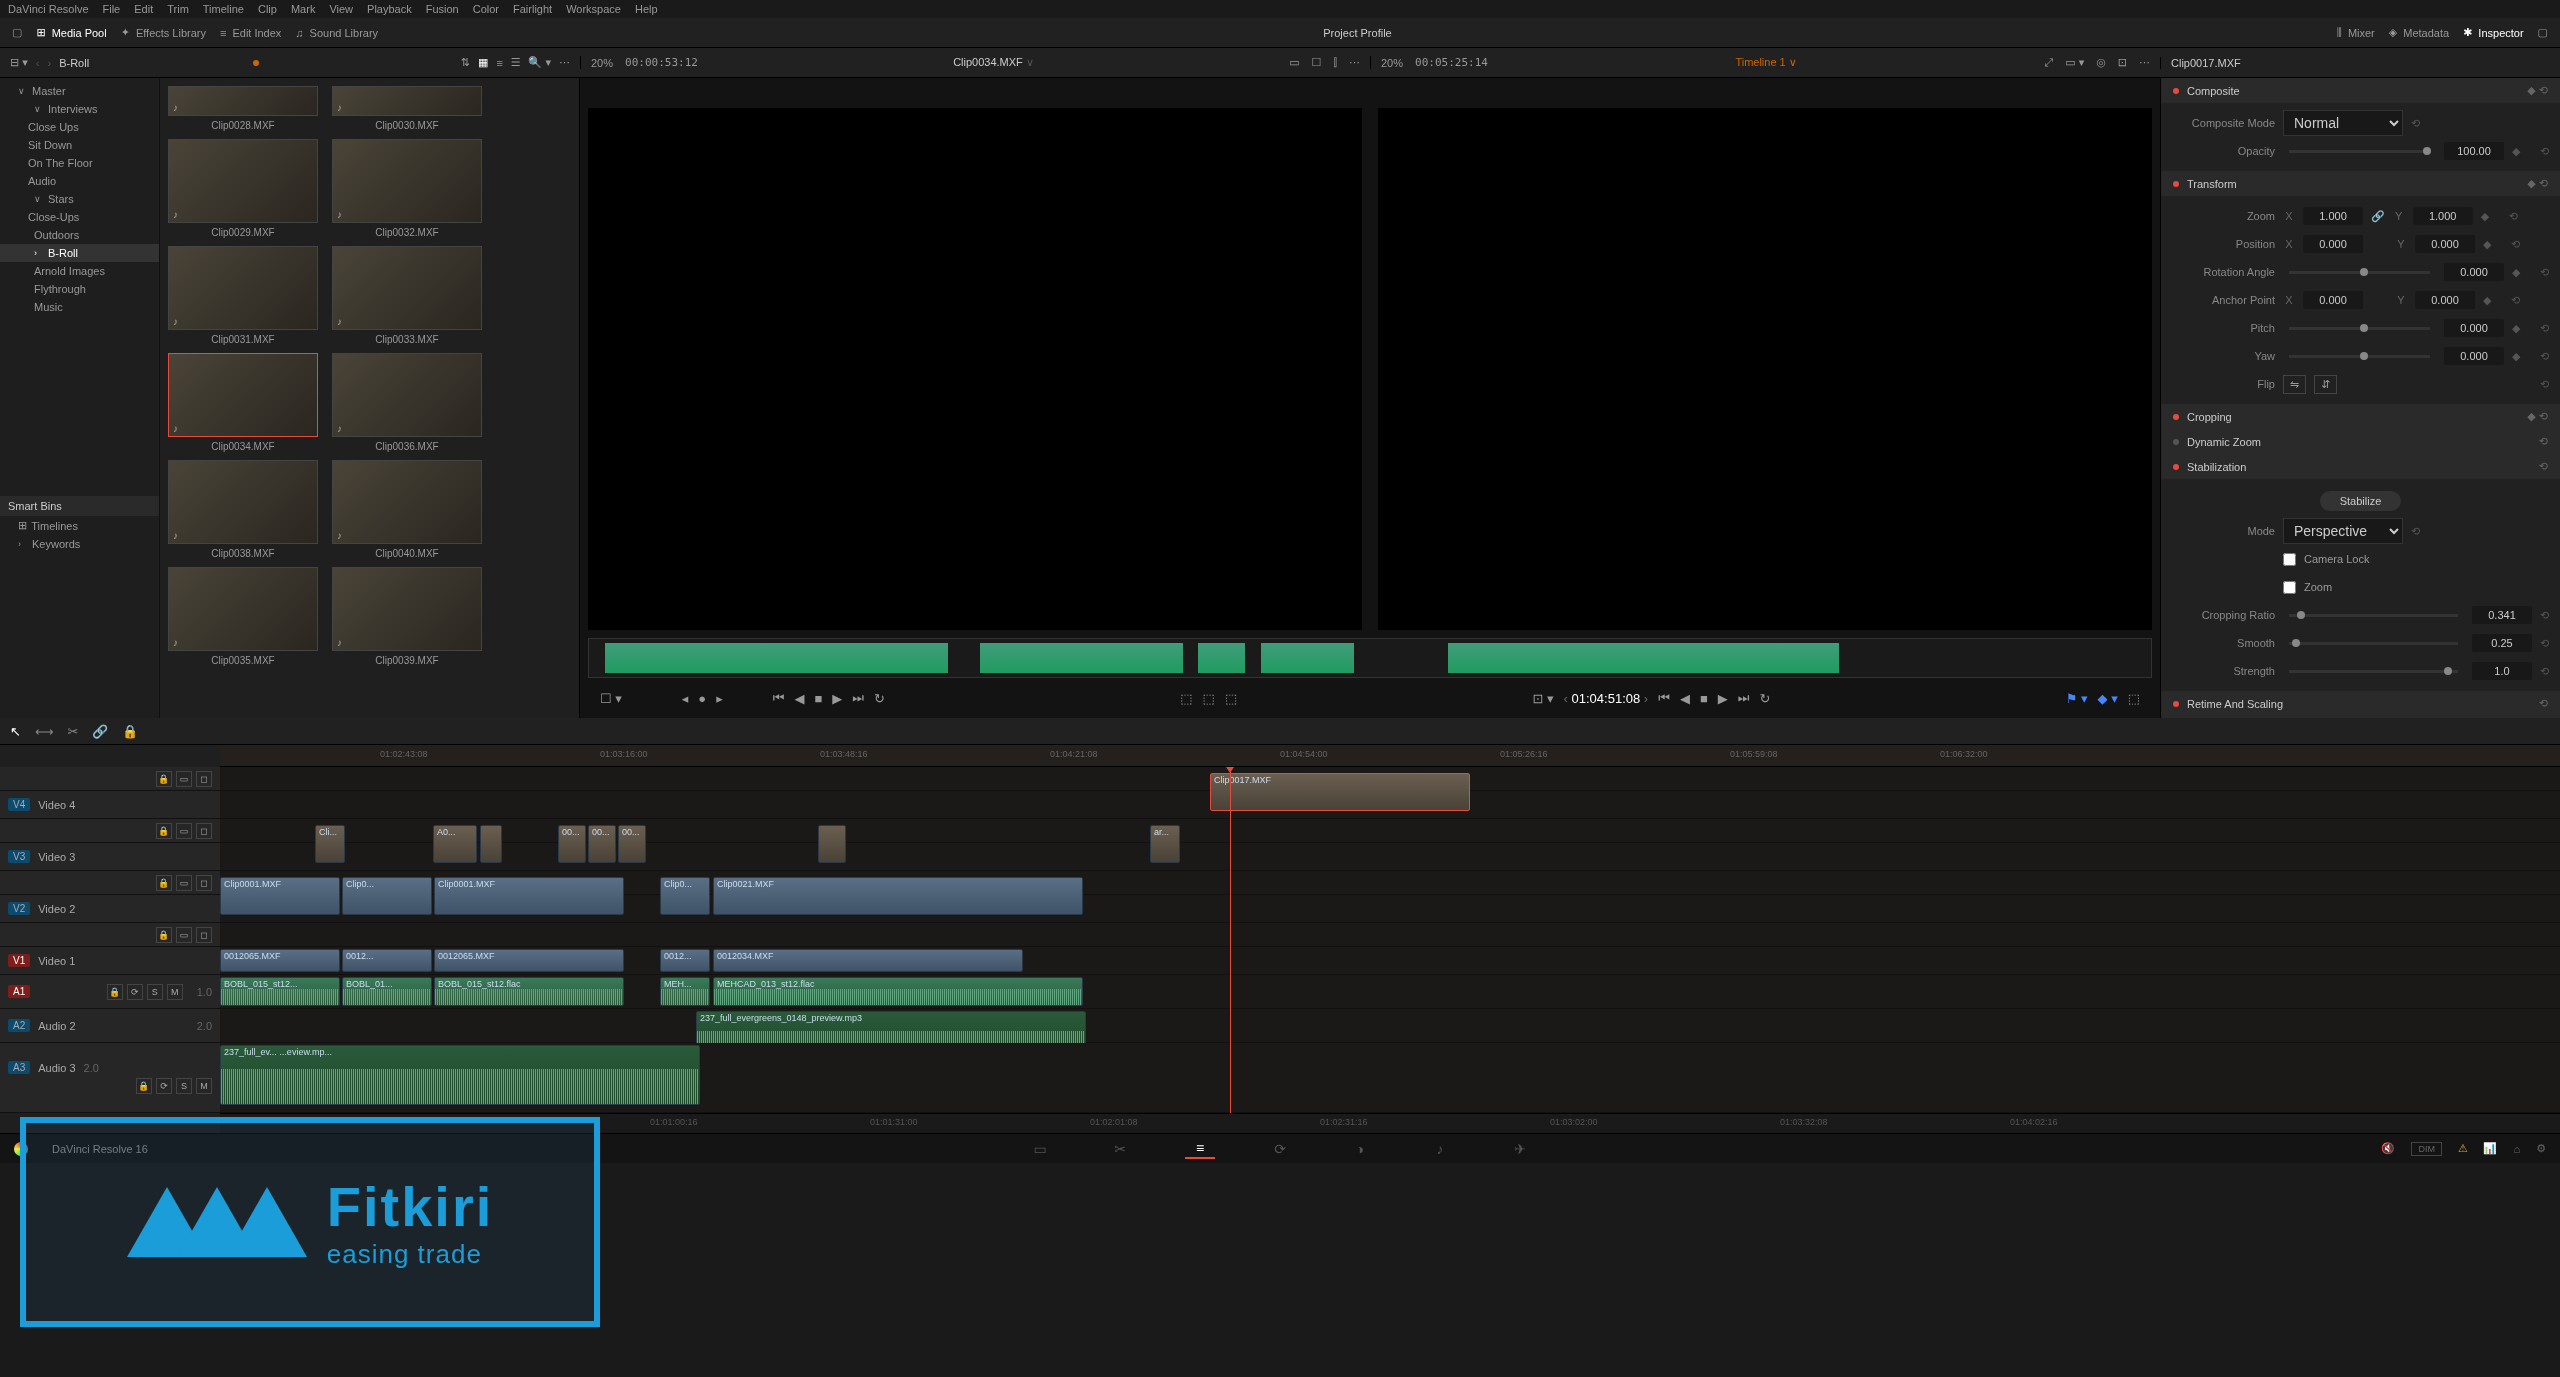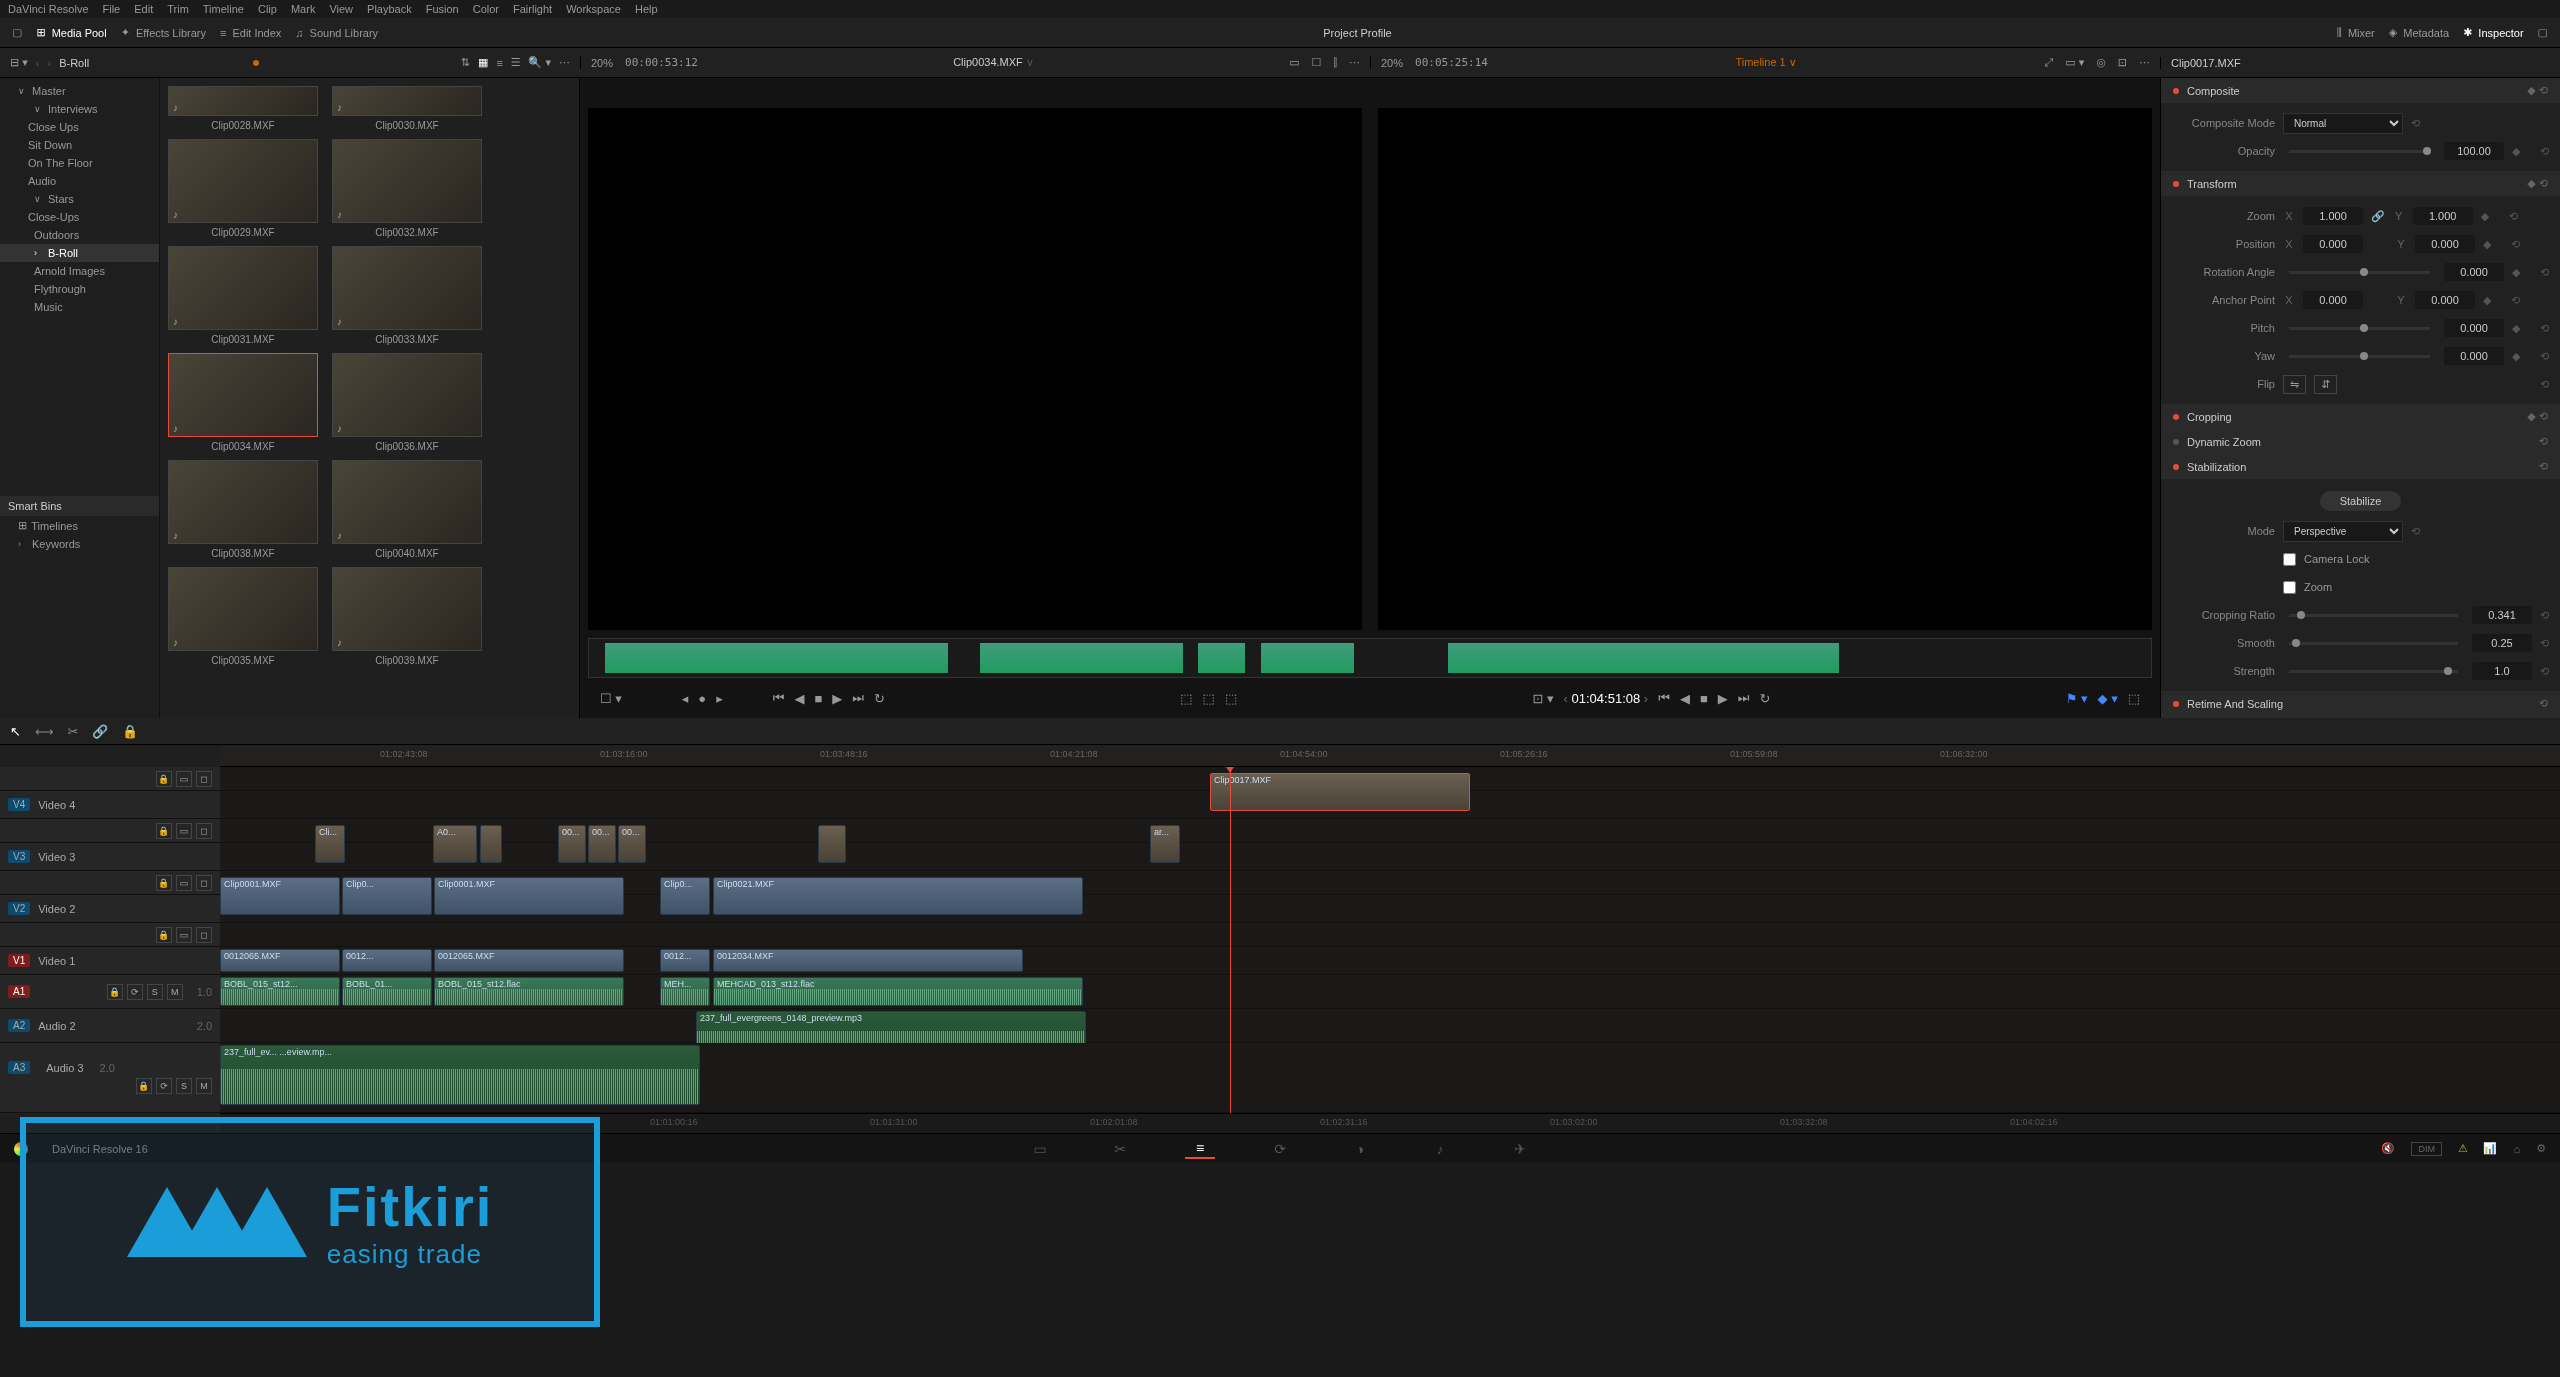--- a/index.html
+++ b/index.html
@@ -49,21 +49,21 @@
 .insp-hdr { padding: 6px 12px; background: #2a2a2a; color: #ccc; cursor:pointer; display:flex; align-items:center; gap:8px;}
 .insp-hdr .dot { width:6px; height:6px; border-radius:3px; background:#e64b3c;}
 .insp-hdr .rst { margin-left:auto; color:#666;}
 .insp-body { padding: 6px 4px; }
 .prow { display: flex; align-items: center; height: 28px; gap: 8px; }
 .prow .lbl { width: 110px; text-align: right; color: #888; font-size:11px;}
 .prow .ax { color:#666; width:12px; text-align:center;}
 .prow .val { width: 60px; background: #181818; color: #ccc; text-align: center; padding: 3px 0; font-size:11px; border-radius:2px;}
 .prow .slider { flex:1; height:3px; background:#333; position:relative; margin: 0 6px;}
 .prow .slider .knob { position:absolute; width:8px; height:8px; background:#888; border-radius:4px; top:-3px;}
-.prow select { background:#181818; color:#ccc; border:1px solid #333; padding:3px 6px; font-size:10px; width:120px;}
+.prow select { background:#181818; color:#ccc; border:1px solid #333; padding:3px 6px; font-size:14px; width:120px;}
 .prow .kf { color:#555; width:20px;}
 .prow .rs { color:#555; width:16px;}
 .prow input[type=checkbox]{ accent-color:#555;}
 .stabBtn { background:#333; color:#ccc; padding:4px 20px; border-radius:10px; cursor:pointer; margin:6px auto; display:block; width:fit-content;}
 
 .timeline { flex:1; background: #1f1f1f; display:flex; flex-direction:column; border-top:1px solid #000;}
 .tlTools { height: 26px; background:#212121; display:flex; align-items:center; padding:0 10px; gap:14px;}
 .tlTools span{ cursor:pointer; color:#888; font-size:13px;}
 .tlRuler { height: 22px; background:#23201d; border-bottom:1px solid #000; position:relative; margin-left:220px;color:#666; font-size:9px;}
 .tlRuler span{position:absolute; top:4px;}
@@ -645,21 +645,21 @@
           <span class="tag">A2</span>
           <span>Audio 2</span>
           <span style="margin-left:auto;color:#666">2.0</span>
         </div>
       <div class="trBody">
           <div class="clip auddark" style="left:476px;width:390px;height:50px"><div class="wv"></div><span>237_full_evergreens_0148_preview.mp3</span></div>
         </div>
       </div>
     <div class="track trAbig">
         <div class="trHead" style="flex-direction:column;align-items:flex-start;justify-content:center;gap:4px">
-          <div class="hr" style="gap:16px">
+          <div class="hr" style="gap:8px">
             <span class="tag">A3</span>
             <span>Audio 3</span>
             <span style="color:#666">2.0</span>
           </div>
           <div class="ctrls hr" style="gap:4px">
             <span>🔒</span>
             <span>⟳</span>
             <span>S</span>
             <span>M</span>
           </div>

